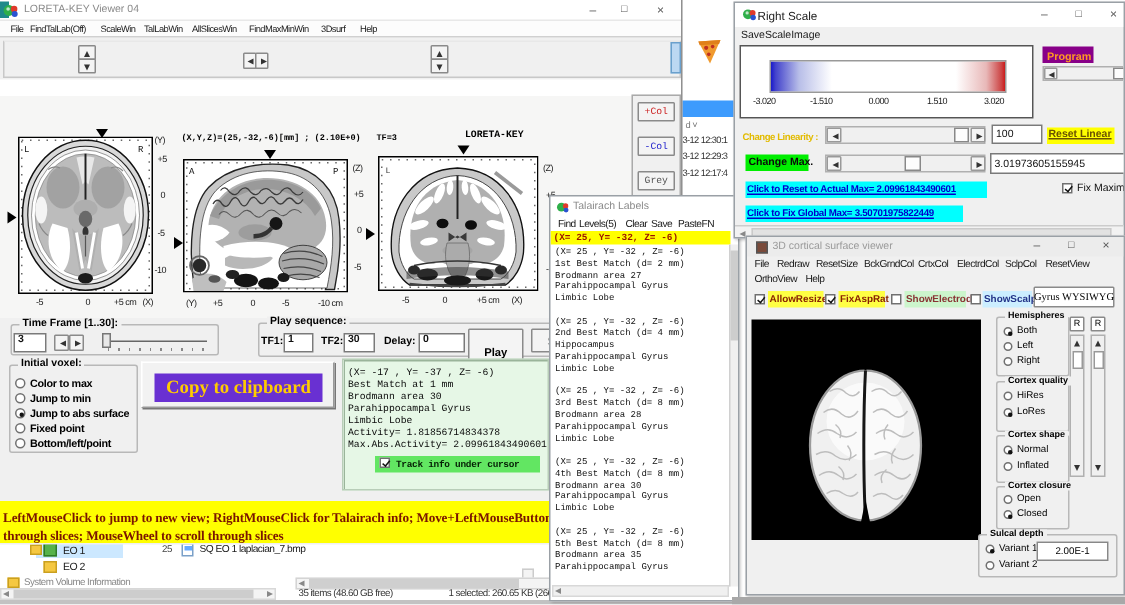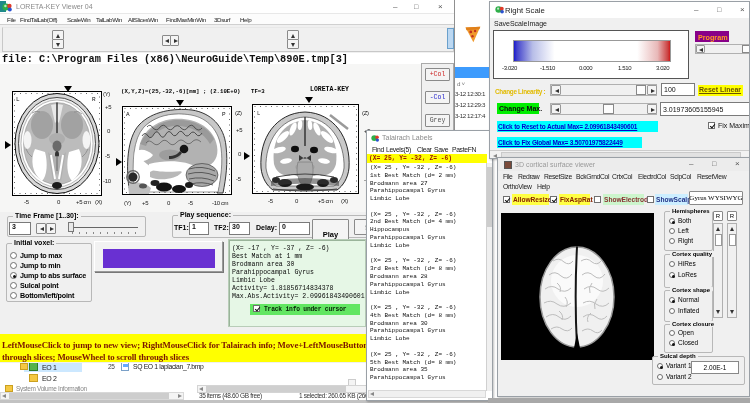--- a/index.html
+++ b/index.html
@@ -110,21 +110,20 @@
       </div>
  <div class="btn" style="left:287px;top:30px;width:12px;height:10px">
         <div class="tu" style="left:3px;top:2.5px"></div>
       </div>
  <div class="btn" style="left:287px;top:39px;width:12px;height:10px">
         <div class="td" style="left:3px;top:3px"></div>
       </div>
  <div class="ab" style="left:447px;top:28px;width:7px;height:21px;background:#bcd8f2;border:1px solid #6aa0cc"></div>
 
  <div class="ab" style="left:0;top:53px;width:455px;height:11px;background:#fff"></div>
- <div class="ab mono b" style="left:2px;top:53px;font-size:10.3px;letter-spacing:0;color:#111">file: C:\Program Files (x86)\NeuroGuide\Temp\890E.tmp[3]</div>
 
  <div class="ab" style="left:0;top:64px;width:455px;height:148px;background:#f6f6f5"></div>
 
  <div class="ab mono b" style="left:121px;top:88px;font-size:5.7px">(X,Y,Z)=(25,-32,-6)[mm] ; (2.10E+0)</div>
  <div class="ab mono b" style="left:251px;top:88px;font-size:5.7px">TF=3</div>
  <div class="ab mono b" style="left:310px;top:86px;font-size:6.5px">LORETA-KEY</div>
 </div>
 
 <svg class="ab" style="left:12px;top:91px" width="90" height="105" viewBox="0 0 90 105">
 <rect x="0.5" y="0.5" width="89" height="104" fill="#fff" stroke="#000"></rect>
@@ -277,32 +276,33 @@
 <div class="btn" style="left:312px;top:219px;width:37px;height:30px;text-align:left">
       <span style="font-size:7.5px;font-weight:bold;line-height:15px">Play</span>
     </div>
 <div class="btn" style="left:354px;top:219px;width:37px;height:16px;text-align:center">
       <span style="font-size:7.5px;color:#999;line-height:15px">Stop</span>
     </div>
 <div class="gb" style="left:6px;top:243px;width:86px;height:59px;background:#f0f0f0">
       <span>Initial voxel:</span>
     </div>
 <div class="rad" style="left:10px;top:252px"></div>
-    <div class="ab b" style="left:20px;top:251px;font-size:7.2px;letter-spacing:-0.2px">Jump to max</div>
+    <div class="ab b" style="left:20px;top:251px;font-size:7.2px;letter-spacing:-0.2px">Color to max</div>
 <div class="rad" style="left:10px;top:262px"></div>
     <div class="ab b" style="left:20px;top:261px;font-size:7.2px;letter-spacing:-0.2px">Jump to min</div>
 <div class="rad on" style="left:10px;top:272px"></div>
     <div class="ab b" style="left:20px;top:271px;font-size:7.2px;letter-spacing:-0.2px">Jump to abs surface</div>
 <div class="rad" style="left:10px;top:282px"></div>
-    <div class="ab b" style="left:20px;top:281px;font-size:7.2px;letter-spacing:-0.2px">Sulcal point</div>
+    <div class="ab b" style="left:20px;top:281px;font-size:7.2px;letter-spacing:-0.2px">Fixed point</div>
 <div class="rad" style="left:10px;top:292px"></div>
     <div class="ab b" style="left:20px;top:291px;font-size:7.2px;letter-spacing:-0.2px">Bottom/left/point</div>
 
 <div class="ab" style="left:94px;top:241px;width:129px;height:31px;background:#f2f2f2;border:1px solid #999;border-top-color:#fff;border-left-color:#fff;box-shadow:1px 1px 0 #777"></div>
 <div class="ab" style="left:103px;top:249px;width:112px;height:19px;background:#6930d2"></div>
+<div class="ab" style="left:103px;top:249px;width:112px;height:19px;font-family:'Liberation Serif',serif;font-weight:bold;font-size:12.5px;color:#ffcc00;text-align:center;line-height:18px">Copy to clipboard</div>
 
 <div class="ab" style="left:228px;top:239px;width:138px;height:88px;background:#e6f7e6;border:1px solid #b8cdb8;box-shadow:inset 1px 1px 0 #9ab49a"></div>
 <div class="ab mono" style="left:232px;top:245px;font-size:6.5px;line-height:8px;color:#0a0a0a;white-space:pre">(X= -17 , Y= -37 , Z= -6)
 Best Match at 1 mm
 Brodmann area 30
 Parahippocampal Gyrus
 Limbic Lobe
 Activity= 1.81856714834378
 Max.Abs.Activity= 2.09961843490601</div>
 <div class="ab" style="left:250px;top:304px;width:110px;height:11px;background:#62e662"></div>

